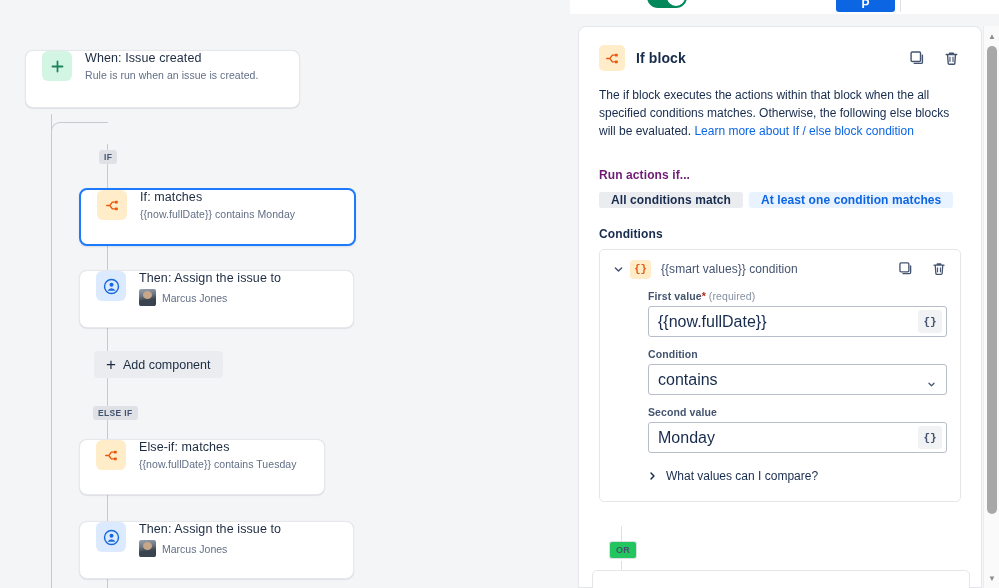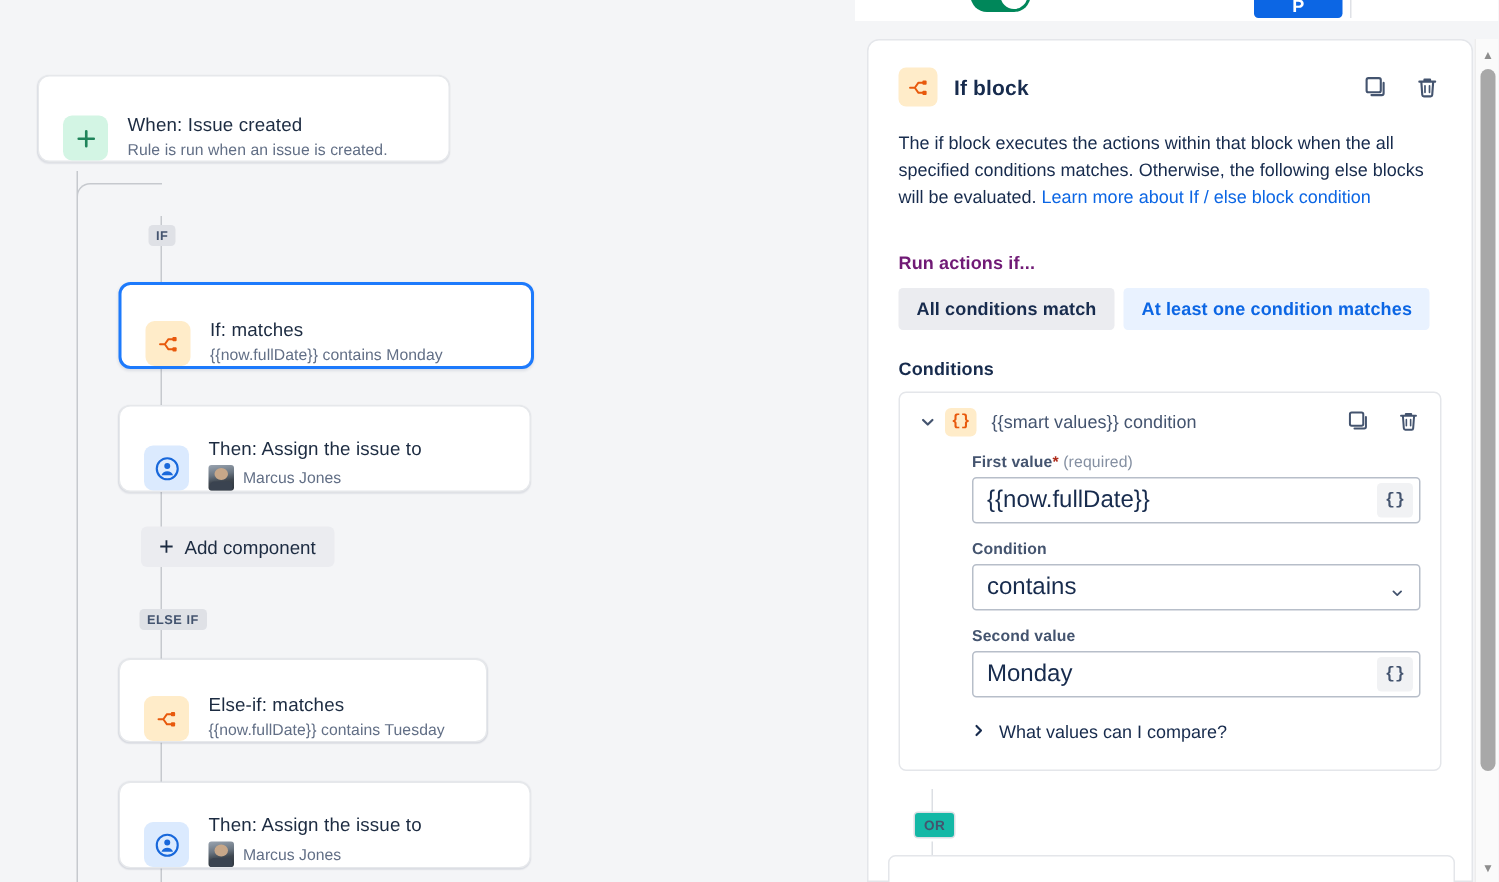--- a/index.html
+++ b/index.html
@@ -63,21 +63,21 @@
     border-right: none; border-bottom: none;
   }
 
   
   .card {
     position: absolute;
     background: #ffffff;
     border: 1px solid #e6e8eb;
     border-radius: 8px;
     box-shadow: 0 1px 1px rgba(9,30,66,0.08), 0 0 1px rgba(9,30,66,0.08);
-    display: flex; align-items: flex-end;
+    display: flex; align-items: flex-start;
     padding: 0 16px;
   }
   .card.selected {
     border: 2px solid #1d7afc;
     box-shadow: 0 1px 2px rgba(9,30,66,0.10);
   }
   .card-icon {
     width: 30px; height: 30px; border-radius: 6px;
     display: flex; align-items: center; justify-content: center;
     flex: none; margin-right: 13px;
@@ -166,21 +166,21 @@
   }
   .panel-link { color: #0c66e4; text-decoration: none; cursor: pointer; }
 
   .section-label {
     font-size: 12px; font-weight: 700; color: #701a75;
     margin-top: 28px; letter-spacing: 0.1px;
   }
 
   .seg-row { display:flex; gap: 6px; margin-top: 10px; }
   .seg {
-    border: none; border-radius: 3px; height: 28px; padding: 0 12px;
+    border: none; border-radius: 3px; height: 16px; padding: 0 12px;
     font-family: "Liberation Sans", sans-serif;
     font-size: 12px; font-weight: 600; cursor: pointer; letter-spacing: 0.1px;
   }
   .seg-off { background: #ebecf0; color: #172b4d; }
   .seg-on  { background: #e9f2ff; color: #0c66e4; }
 
   .cond-label {
     font-size: 12px; font-weight: 600; color: #172b4d;
     margin-top: 19px; letter-spacing: 0.1px;
   }
@@ -245,21 +245,21 @@
   .disclose {
     display:flex; align-items:center; gap: 9px;
     margin-top: 14px; cursor: pointer;
   }
   .disclose-text { font-size: 12px; color:#172b4d; }
 
   
   .panel-or-line { position:absolute; width:1px; background:#dcdfe4; left: 621px; }
   .panel-or {
     position:absolute; left: 609px; top: 541px;
-    background:#14b8a6; border:1px solid #dcdfe4; border-radius:3px;
+    background:#22c55e; border:1px solid #dcdfe4; border-radius:3px;
     font-size: 9px; font-weight: 600; color:#44546f;
     padding: 3px 6px; letter-spacing: 0.3px; line-height:10px;
   }
   .panel-next-card {
     position:absolute; left: 592px; top: 570px;
     width: 378px; height: 40px;
     background:#fff; border:1px solid #e4e6ea; border-radius:5px;
   }
 
   

